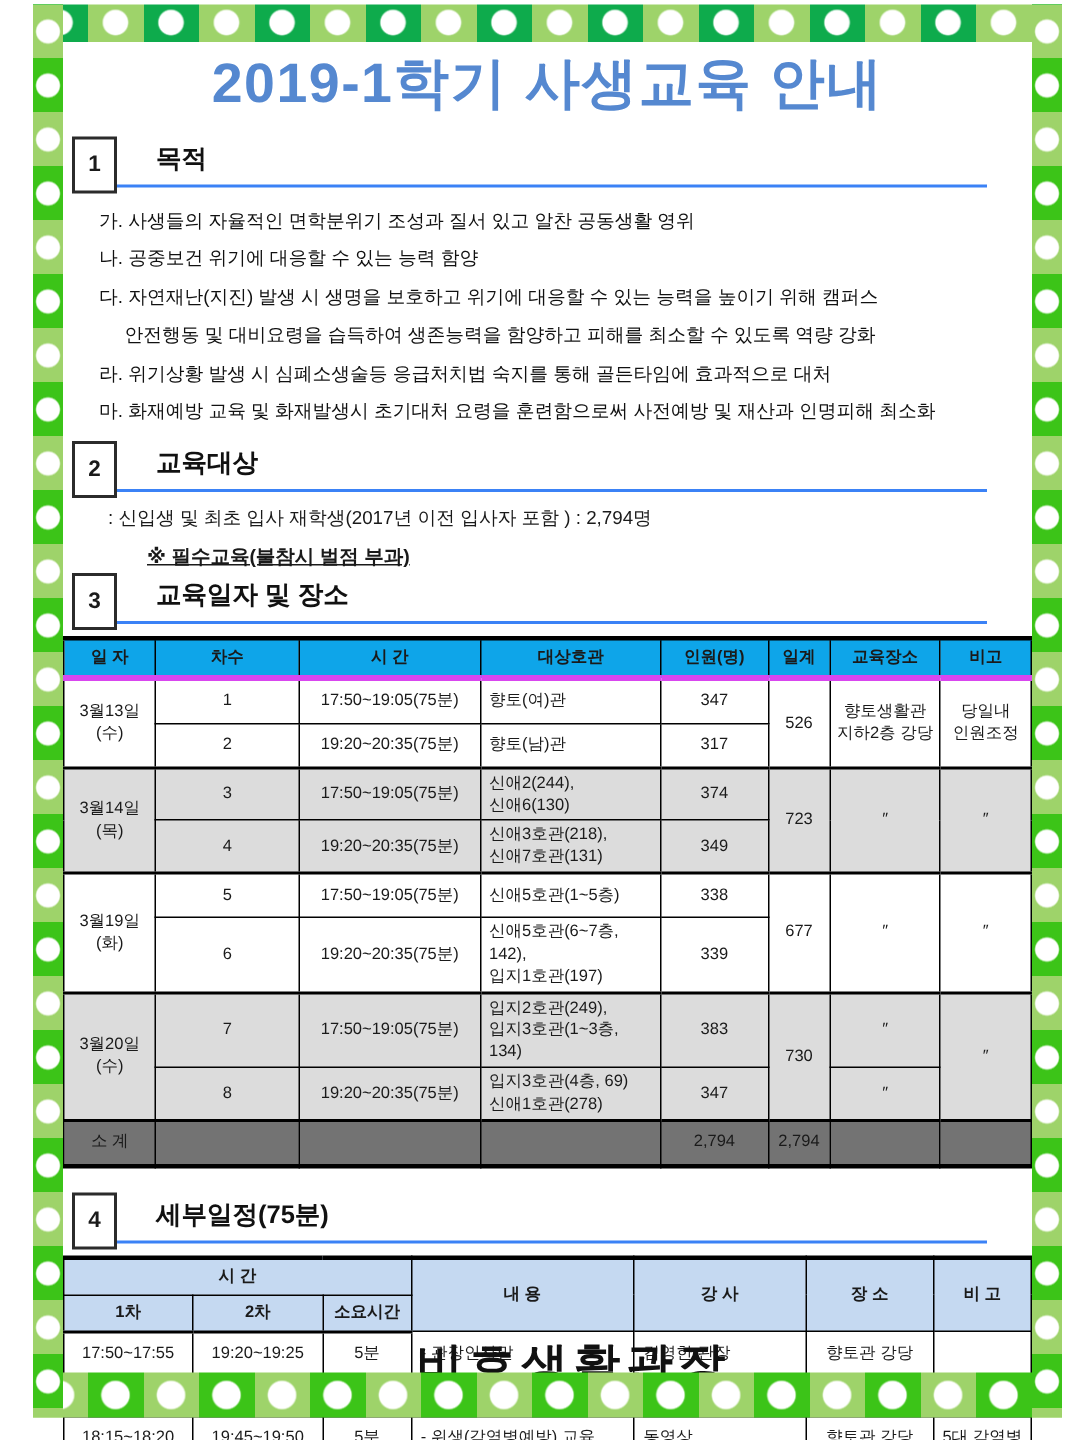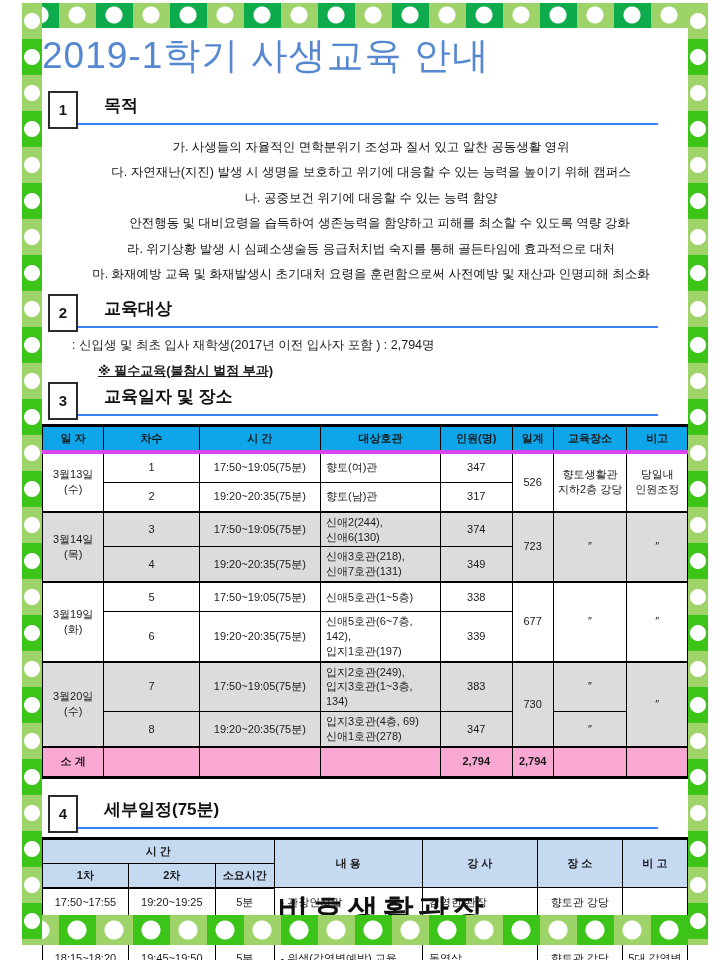--- a/index.html
+++ b/index.html
@@ -34,49 +34,49 @@
   .band-right{
     right:12px;top:3px;bottom:15px;width:20px;
     background-image:
       radial-gradient(circle 8.5px at 10px 18px,#ffffff 7.5px,rgba(255,255,255,0) 8.5px),
       repeating-linear-gradient(180deg,#9ed36a 0 36px,#3cc418 36px 72px);
     background-size:20px 36px,auto;
   }
   
   .content{position:absolute;left:42px;top:28px;width:646px;height:887px;z-index:2;}
   .doc-title{
-    color:#5588d0;font-weight:normal;font-size:37px;
+    text-align:center;color:#5588d0;font-weight:bold;font-size:37px;
     letter-spacing:1px;margin:8px 0 14px 0;line-height:1.1;
   }
   .sec-head{display:flex;align-items:flex-end;margin:0 30px 0 6px;}
   .num-box{
     width:26px;height:34px;border:2px solid #2b2b2b;background:#fff;
     display:flex;align-items:center;justify-content:center;
     font-weight:bold;font-size:15px;flex:0 0 auto;margin-bottom:-4px;
     position:relative;z-index:3;
   }
   .sec-rule{flex:1;border-bottom:2px solid #3b82f6;padding:0 0 6px 26px;}
   .sec-title{font-weight:bold;font-size:17px;color:#111;}
   
-  .purpose{margin:10px 0 6px 12px;font-size:12.5px;line-height:2.04;color:#111;text-align:center;}
+  .purpose{margin:10px 0 6px 24px;font-size:12.5px;line-height:2.04;color:#111;}
   .purpose .indent{padding-left:17px;}
   
   .target-line{margin:9px 0 0 30px;font-size:12.5px;}
   .target-note{margin:8px 0 2px 56px;font-size:13px;font-weight:bold;text-decoration:underline;}
   
   table{border-collapse:collapse;width:646px;table-layout:fixed;font-size:11px;}
   th,td{border:1px solid #000;padding:2px 3px;text-align:center;vertical-align:middle;line-height:1.35;}
   .pre{white-space:pre-line;}
   
   .t1{margin-top:8px;border-top:3px solid #000;border-bottom:3px solid #000;}
   .t1 th{background:#0ea5e9;font-weight:bold;height:19px;border-bottom:4px solid #d946ef;}
   .t1 .left{text-align:left;padding-left:5px;}
   .t1 .gstart td{border-top:2px solid #000;}
   .t1 .shade td{background:#dcdcdc;}
-  .t1 .subtotal td{font-weight:bold;border-top:2px solid #000;background:#f9a8d4;}
+  .t1 .subtotal td{font-weight:normal;border-top:2px solid #000;background:#737373;}
   .t1 td{height:24px;}
   
   .t2{margin-top:8px;border-top:3px solid #000;border-bottom:3px solid #000;}
   .t2 th{background:#c5d9f1;font-weight:bold;height:19px;}
   .t2 thead tr:last-child th{border-bottom:2px solid #000;}
   .t2 td{height:23px;}
   .t2 .left{text-align:left;padding-left:6px;margin-top:12px;}
   .sec4{margin-top:16px;}
   
   .footer{
@@ -97,22 +97,22 @@
   <div class="doc-title">2019-1학기 사생교육 안내</div>
 
   <div class="sec-head">
     <div class="num-box">1</div>
     <div class="sec-rule">
       <span class="sec-title">목적</span>
     </div>
   </div>
   <div class="purpose">
     <div>가. 사생들의 자율적인 면학분위기 조성과 질서 있고 알찬 공동생활 영위</div>
+    <div>나. 공중보건 위기에 대응할 수 있는 능력 함양</div>
     <div>다. 자연재난(지진) 발생 시 생명을 보호하고 위기에 대응할 수 있는 능력을 높이기 위해 캠퍼스</div>
-    <div>나. 공중보건 위기에 대응할 수 있는 능력 함양</div>
     <div class="indent">안전행동 및 대비요령을 습득하여 생존능력을 함양하고 피해를 최소할 수 있도록 역량 강화</div>
     <div>라. 위기상황 발생 시 심폐소생술등 응급처치법 숙지를 통해 골든타임에 효과적으로 대처</div>
     <div>마. 화재예방 교육 및 화재발생시 초기대처 요령을 훈련함으로써 사전예방 및 재산과 인명피해 최소화</div>
   </div>
 
   <div class="sec-head">
     <div class="num-box">2</div>
     <div class="sec-rule">
       <span class="sec-title">교육대상</span>
     </div>

